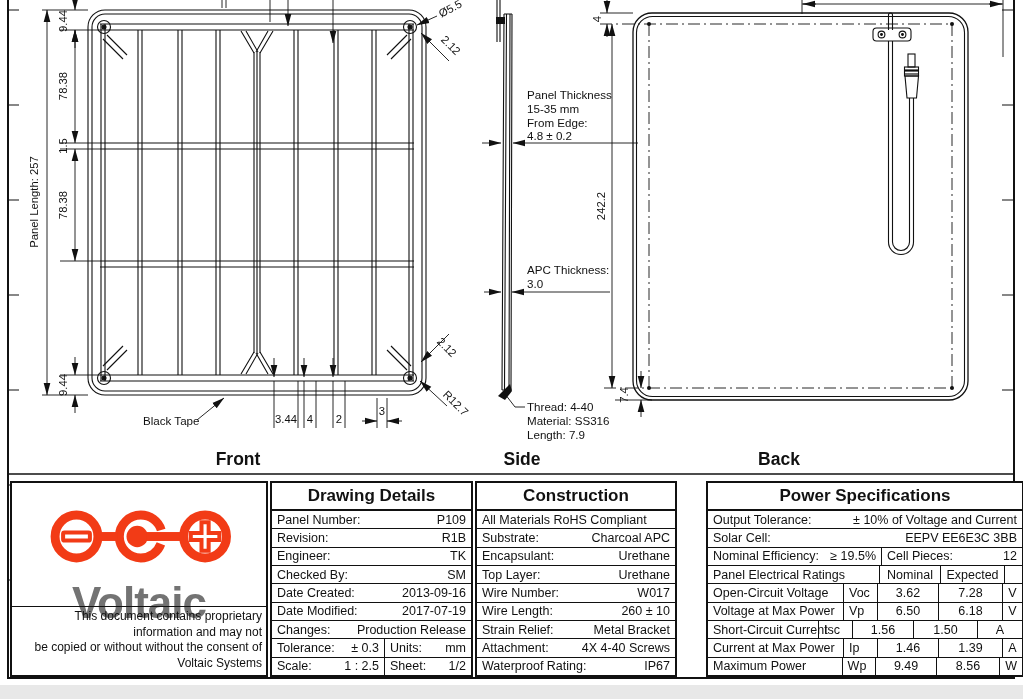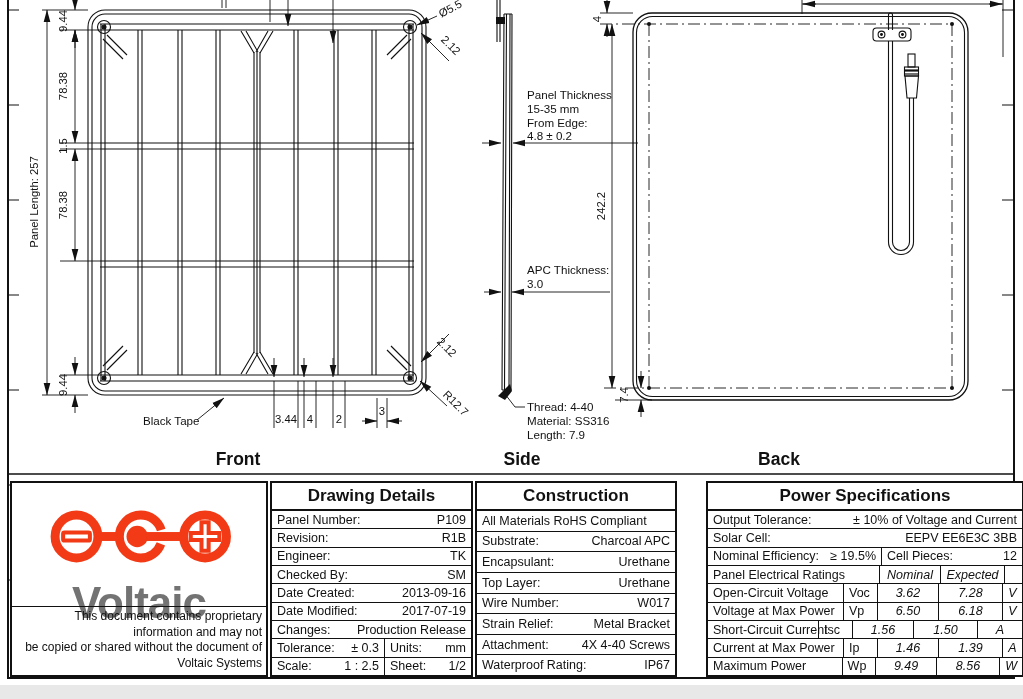--- a/index.html
+++ b/index.html
@@ -19,21 +19,21 @@
   #pwr-box{left:706px;width:318px;}
   .tbl-header{height:26px;min-height:26px;border-bottom:2px solid #111;font-weight:bold;
        font-size:17px;display:flex;align-items:center;justify-content:center;}
   .row{flex:1;border-bottom:1.6px solid #111;display:flex;align-items:center;
        font-size:12.5px;padding:0 5px;justify-content:space-between;min-height:0;white-space:nowrap;}
   .row:last-child{border-bottom:none;text-align:center;}
   .row.nopad{padding:0;}
   .subcell{display:flex;align-items:center;justify-content:space-between;height:100%;
        padding:0 5px;box-sizing:border-box;white-space:nowrap;}
   .br{border-right:1.6px solid #111;}
-  .c{justify-content:center;font-style:italic;}
+  .c{justify-content:center;}
   .l{justify-content:flex-start;}
   
   #logo-box{align-items:center;}
   .logo-wrap{margin-top:16px;}
   .brand{font-size:44px;font-weight:bold;letter-spacing:-1px;line-height:46px;margin-top:2px;}
   .disclaimer{position:absolute;left:0;right:0;bottom:0;border-top:1.6px solid #111;
        font-size:12px;line-height:1.32;text-align:right;padding:2px 4px 3px 4px;}
   .footer-strip{position:absolute;left:0;top:685px;width:1023px;height:14px;background:#e8e8e8;}
 </style>
 </head>
@@ -207,21 +207,21 @@
       <rect x="27" y="37.5" width="30" height="9" rx="1.5" fill="#fff" stroke="#f23b16" stroke-width="4.5"></rect>
       <rect x="64" y="37" width="24" height="10" fill="#f23b16"></rect>
       <circle cx="110" cy="42" r="12" fill="#f23b16"></circle>
       <rect x="120" y="37" width="42" height="10" fill="#f23b16"></rect>
       <path d="M182 26h8v12h12v8h-12v12h-8V46h-12v-8h12z" fill="#fff" stroke="#f23b16" stroke-width="4.5"></path>
     </svg>
   </div>
   <div class="brand" style="color:#737373">Voltaic</div>
   <div class="disclaimer">
     <div>This document contains proprietary information and may not</div>
-    <div>be copied or shared without the document of Voltaic Systems</div>
+    <div>be copied or without without the consent of Voltaic Systems</div>
   </div>
 </div>
 
 <div class="box" id="dd-box">
   <div class="tbl-header">Drawing Details</div>
   <div class="row">
       <span>Panel Number:</span>
       <span>P109</span>
     </div>
   <div class="row">
@@ -283,20 +283,24 @@
       <span>Encapsulant:</span>
       <span>Urethane</span>
     </div>
   <div class="row">
       <span>Top Layer:</span>
       <span>Urethane</span>
     </div>
   <div class="row">
       <span>Wire Number:</span>
       <span>W017</span>
+    </div>
+  <div class="row">
+      <span>Wire Length:</span>
+      <span>260 ± 10</span>
     </div>
   <div class="row">
       <span>Strain Relief:</span>
       <span>Metal Bracket</span>
     </div>
   <div class="row">
       <span>Attachment:</span>
       <span>4X 4-40 Screws</span>
     </div>
   <div class="row">

